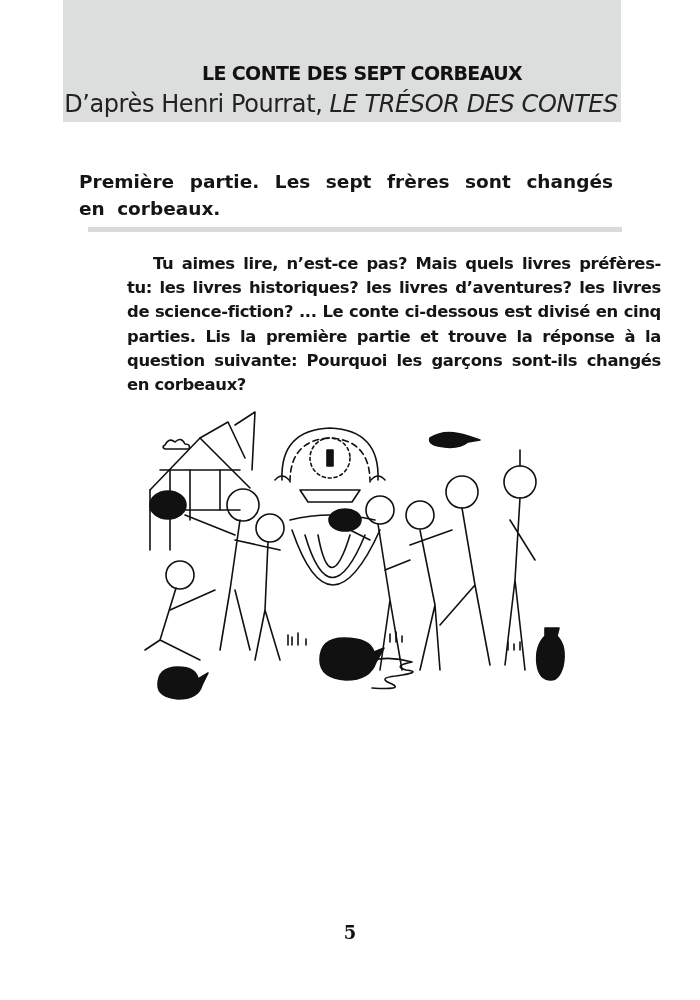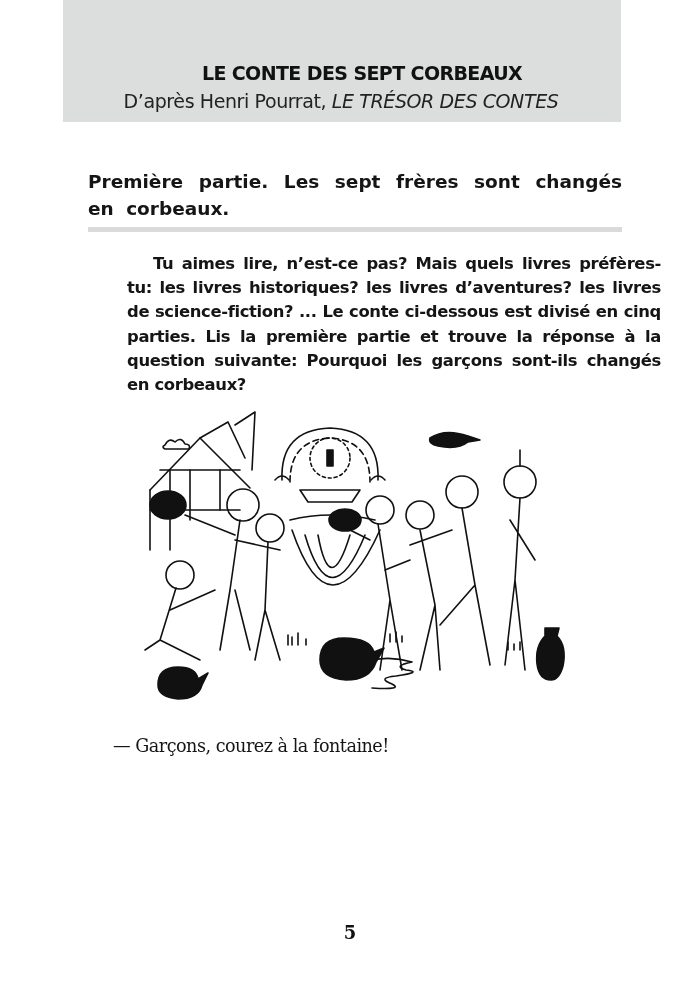--- a/index.html
+++ b/index.html
@@ -8,26 +8,26 @@
     position: absolute; left: 63px; top: 0; width: 558px; height: 122px;
     background: #dcdddd;
   }
   .title {
     position: absolute; left: 63px; top: 62px; width: 598px; text-align: center;
     font-family: "DejaVu Sans", sans-serif; font-weight: bold; font-size: 19px;
     letter-spacing: -0.6px; color: #111;
   }
   .subtitle {
     position: absolute; left: 63px; top: 90px; width: 556px; text-align: center;
-    font-family: "DejaVu Sans", sans-serif; font-size: 19px; color: #222;
+    font-family: "DejaVu Sans", sans-serif; font-size: 24px; color: #222;
     letter-spacing: -0.4px;
   }
   .subtitle i { font-style: italic; }
   .section-heading {
-    position: absolute; left: 88px; top: 168px; width: 534px;
+    position: absolute; left: 79px; top: 168px; width: 534px;
     font-family: "DejaVu Sans", sans-serif; font-weight: bold; font-size: 18.5px;
     line-height: 27px; color: #151515; text-align: justify; text-align-last: left;
     word-spacing: 6px;
   }
   .sep-bar {
     position: absolute; left: 88px; top: 227px; width: 534px; height: 5px;
     background: #d9dada;
   }
   .intro {
     position: absolute; left: 88px; top: 252px; width: 534px;
@@ -114,16 +114,15 @@
   </g>
 
   <path d="M18 275 q0 -18 20 -18 q18 0 20 12 l10 -6 l-6 12 q-4 14 -24 14 q-20 -2 -20 -14 z" fill="#111"></path>
   <path d="M180 250 q0 -22 24 -22 q26 0 30 14 l10 -4 l-8 14 q-6 18 -30 18 q-26 -2 -26 -20 z" fill="#111"></path>
   <path d="M405 218 l14 0 l-2 8 q10 10 6 30 q-4 14 -12 14 q-12 0 -14 -16 q-2 -18 8 -28 z" fill="#111"></path>
   <path d="M232 250 q20 -4 40 2 q-20 4 -6 8 q18 2 -10 6 q-20 2 -4 8 q12 6 -20 4"></path>
   <path d="M148 235 v-10 M152 235 v-8 M158 235 v-12 M166 235 v-6 M250 232 v-8 M256 232 v-10 M262 232 v-6 M368 240 v-8 M374 240 v-6 M380 240 v-8"></path>
 </svg>
 
 <div class="story">
-  <p>— Garçons, courez à la fontaine!</p>
 </div>
 
 <div class="page-number">5</div>
 
 </body></html>

